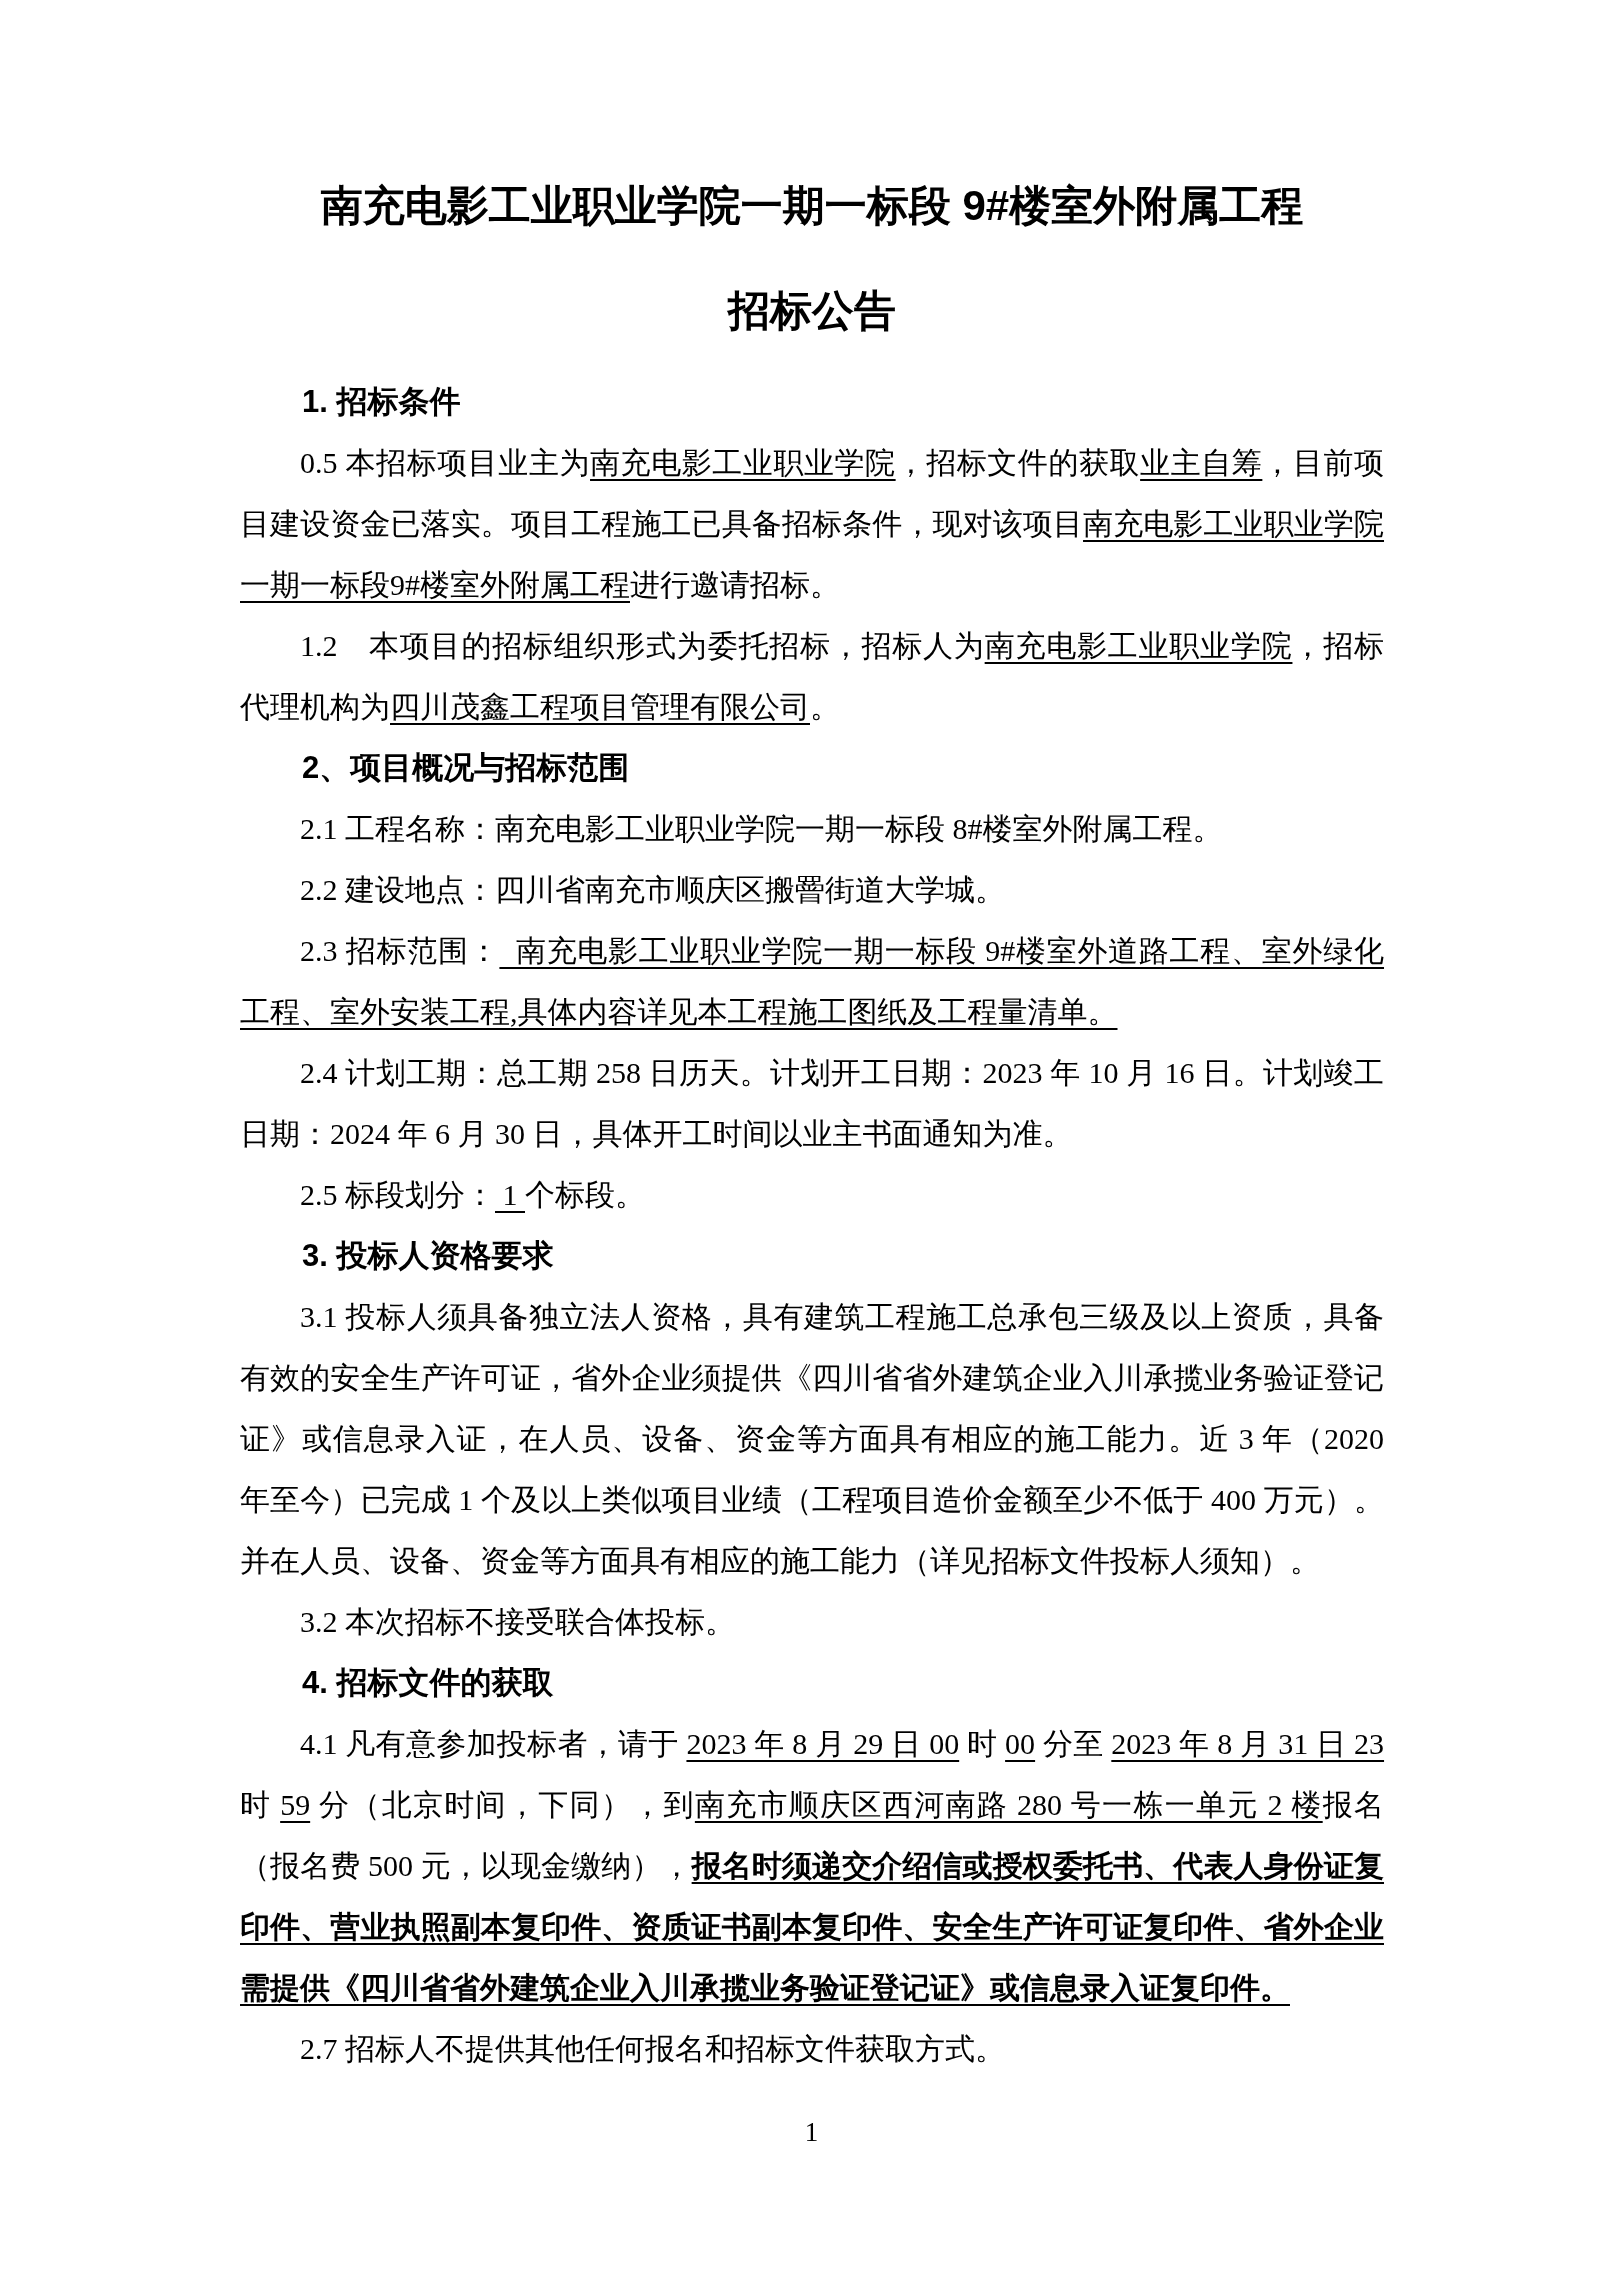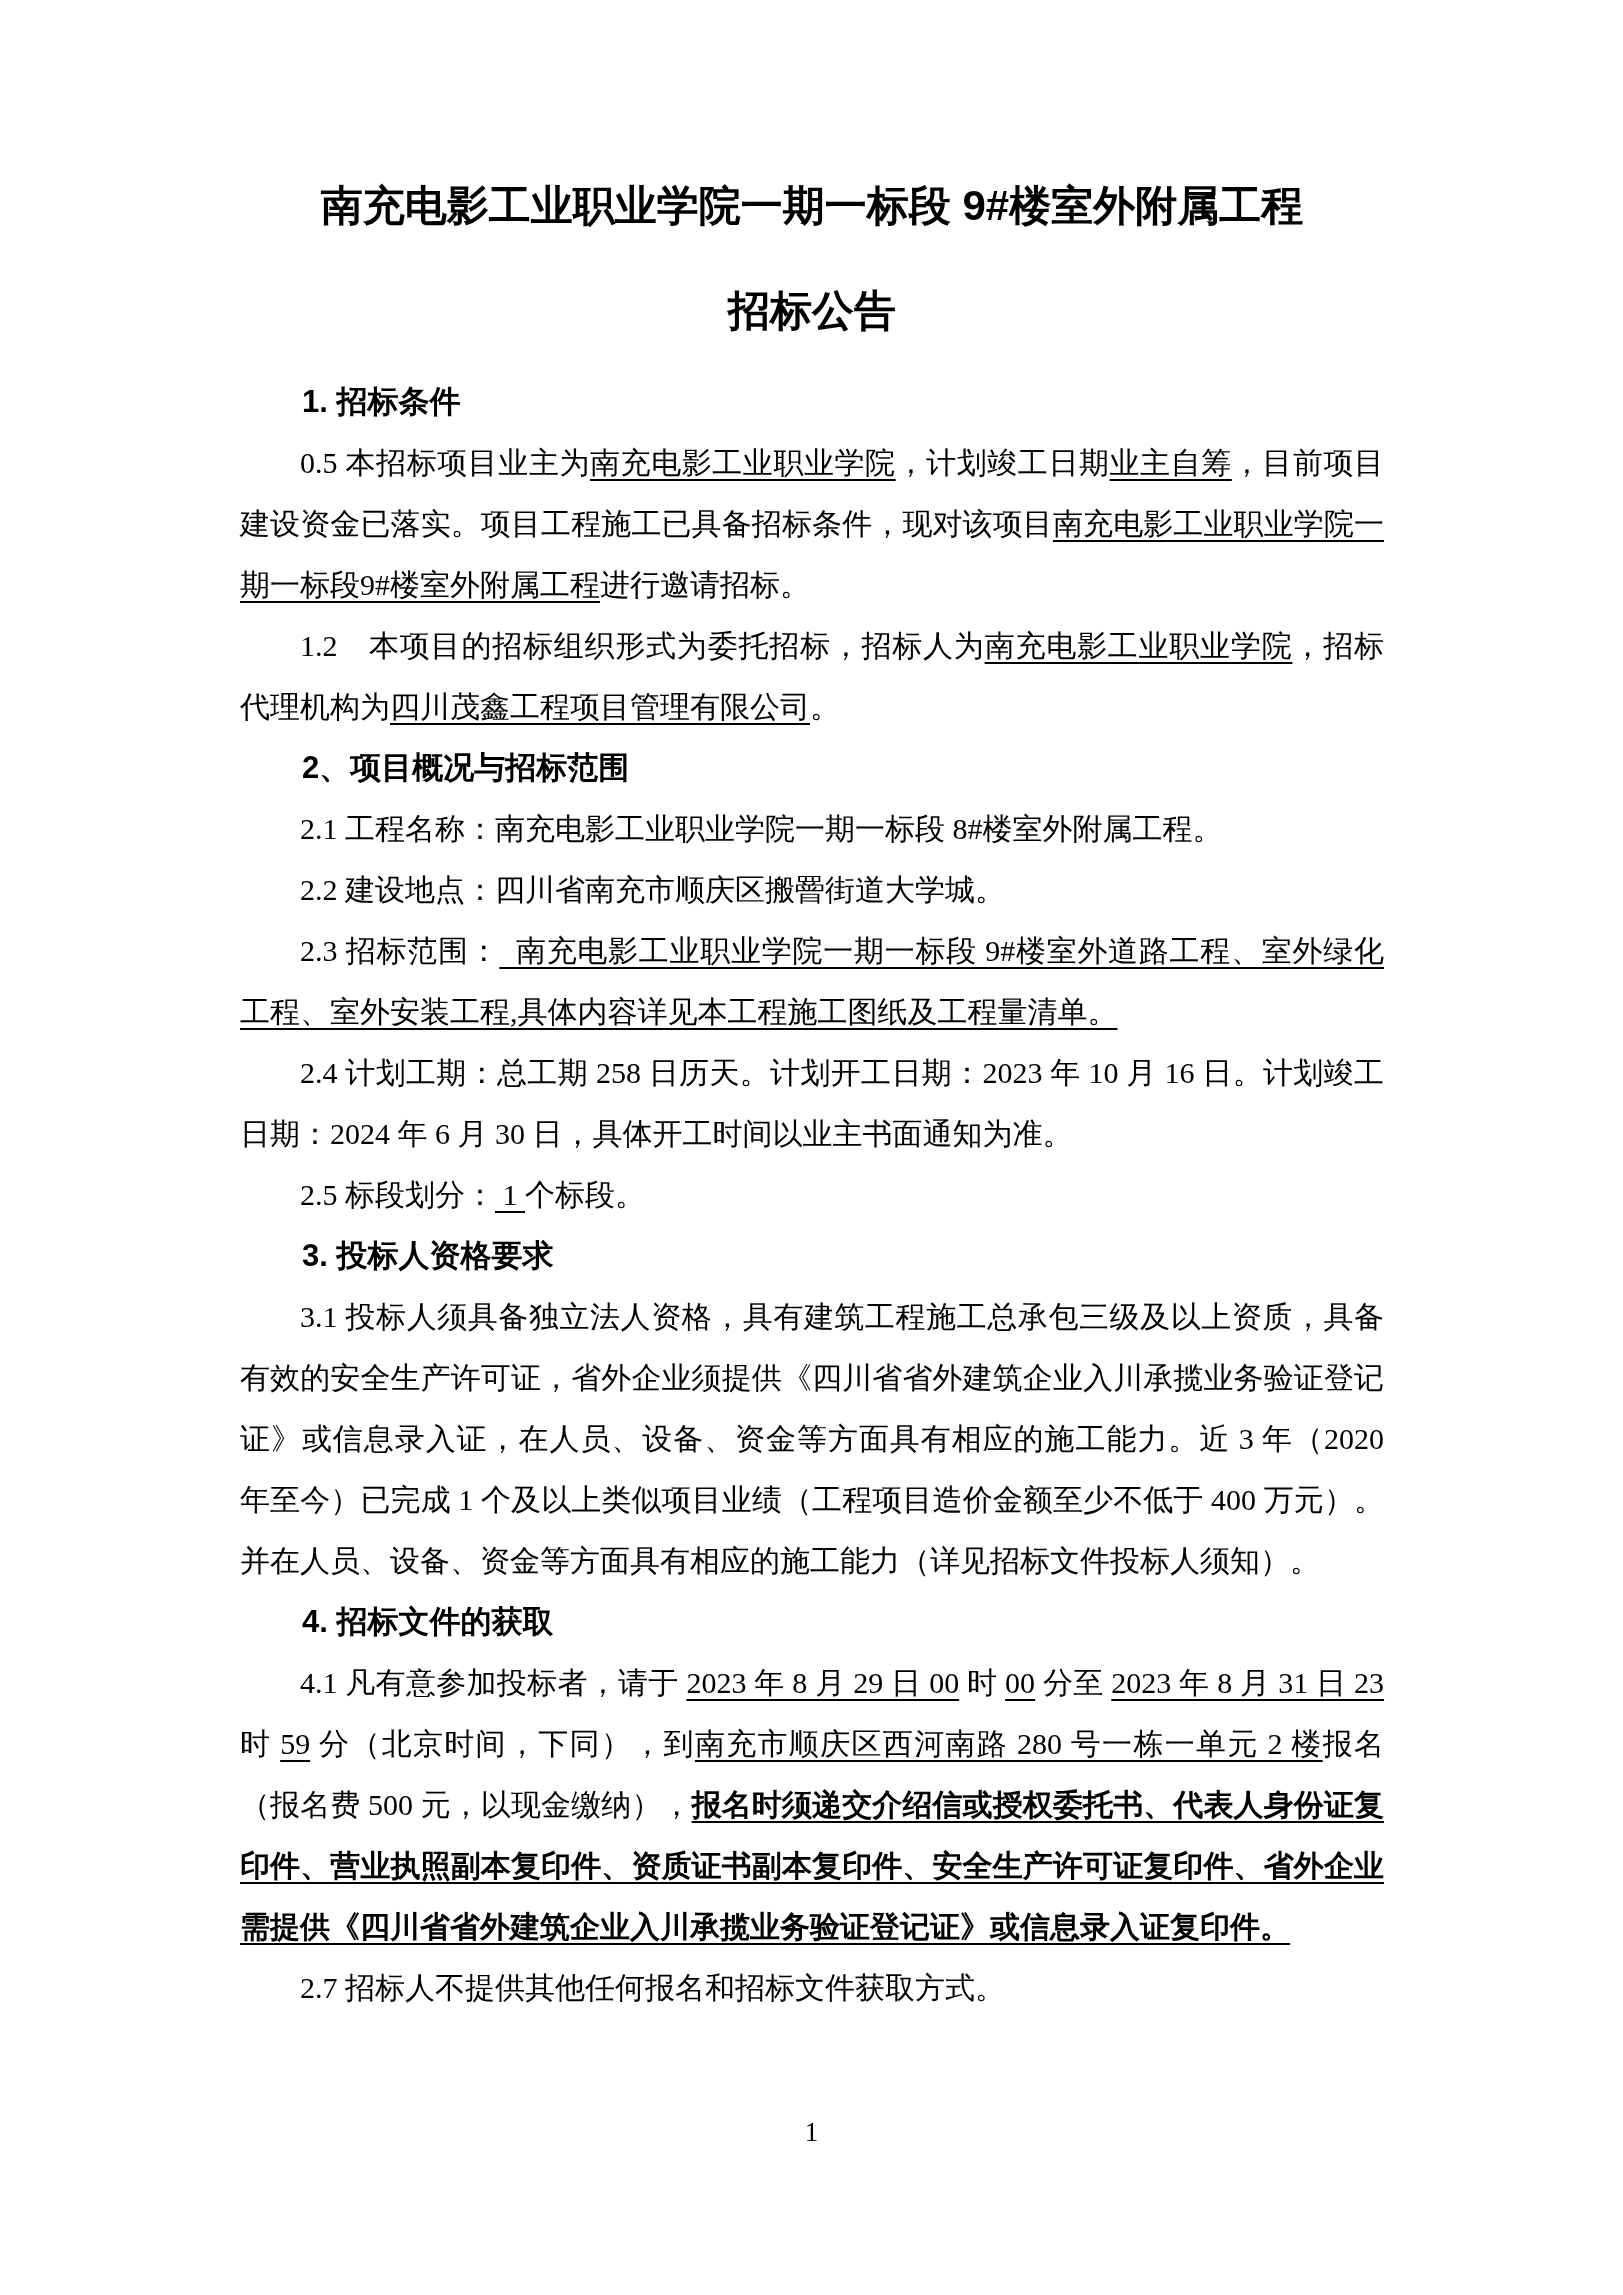--- a/index.html
+++ b/index.html
@@ -63,30 +63,31 @@
 </style>
 </head>
 <body>
 
 <div class="page">
   <div class="content">
     <p class="doc-title">南充电影工业职业学院一期一标段 9#楼室外附属工程</p>
     <p class="doc-title second">招标公告</p>
     <div class="body-blocks">
         <p class="heading"><span class="">1. 招标条件</span></p>
-        <p class="para"><span class="">0.5 本招标项目业主为</span><span class="u">南充电影工业职业学院</span><span class="">，计划竣工日期</span><span class="u">业主自筹</span><span class="">，目前项目建设资金已落实。项目工程施工已具备招标条件，现对该项目</span><span class="u">南充电影工业职业学院一期一标段9#楼室外附属工程</span><span class="">进行邀请招标。</span></p>
+        <p class="para"><span class="">0.5 本招标项目业主为</span><span class="u">南充电影工业职业学院</span><span class="">，招标文件的获取</span><span class="u">业主自筹</span><span class="">，目前项目建设资金已落实。项目工程施工已具备招标条件，现对该项目</span><span class="u">南充电影工业职业学院一期一标段9#楼室外附属工程</span><span class="">进行邀请招标。</span></p>
         <p class="para"><span class="">1.2　本项目的招标组织形式为委托招标，招标人为</span><span class="u">南充电影工业职业学院</span><span class="">，招标代理机构为</span><span class="u">四川茂鑫工程项目管理有限公司</span><span class="">。</span></p>
         <p class="heading"><span class="">2、项目概况与招标范围</span></p>
         <p class="para"><span class="">2.1 工程名称：南充电影工业职业学院一期一标段 8#楼室外附属工程。</span></p>
         <p class="para"><span class="">2.2 建设地点：四川省南充市顺庆区搬罾街道大学城。</span></p>
         <p class="para"><span class="">2.3 招标范围：</span><span class="u">  南充电影工业职业学院一期一标段 9#楼室外道路工程、室外绿化工程、室外安装工程,具体内容详见本工程施工图纸及工程量清单。</span></p>
         <p class="para"><span class="">2.4 计划工期：总工期 258 日历天。计划开工日期：2023 年 10 月 16 日。计划竣工日期：2024 年 6 月 30 日，具体开工时间以业主书面通知为准。</span></p>
         <p class="para"><span class="">2.5 标段划分：</span><span class="u"> 1 </span><span class="">个标段。</span></p>
         <p class="heading"><span class="">3. 投标人资格要求</span></p>
         <p class="para"><span class="">3.1 投标人须具备独立法人资格，具有建筑工程施工总承包三级及以上资质，具备有效的安全生产许可证，省外企业须提供《四川省省外建筑企业入川承揽业务验证登记证》或信息录入证，在人员、设备、资金等方面具有相应的施工能力。近 3 年（2020 年至今）已完成 1 个及以上类似项目业绩（工程项目造价金额至少不低于 400 万元）。并在人员、设备、资金等方面具有相应的施工能力（详见招标文件投标人须知）。</span></p>
+        <p class="para"><span class="">3.2 本次招标不接受联合体投标。</span></p>
         <p class="heading"><span class="">4. 招标文件的获取</span></p>
         <p class="para"><span class="">4.1 凡有意参加投标者，请于 </span><span class="u">2023 年 8 月 29 日 00</span><span class=""> 时 </span><span class="u">00</span><span class=""> 分至 </span><span class="u">2023 年 8 月 31 日 23</span><span class=""> 时 </span><span class="u">59</span><span class=""> 分（北京时间，下同），到</span><span class="u">南充市顺庆区西河南路 280 号一栋一单元 2 楼</span><span class="">报名（报名费 500 元，以现金缴纳），</span><span class="b u">报名时须递交介绍信或授权委托书、代表人身份证复印件、营业执照副本复印件、资质证书副本复印件、安全生产许可证复印件、省外企业需提供《四川省省外建筑企业入川承揽业务验证登记证》或信息录入证复印件。</span></p>
         <p class="para"><span class="">2.7 招标人不提供其他任何报名和招标文件获取方式。</span></p>
       </div>
   </div>
   <div class="footer-pagenum">1</div>
 </div>
 
 
 </body></html>

